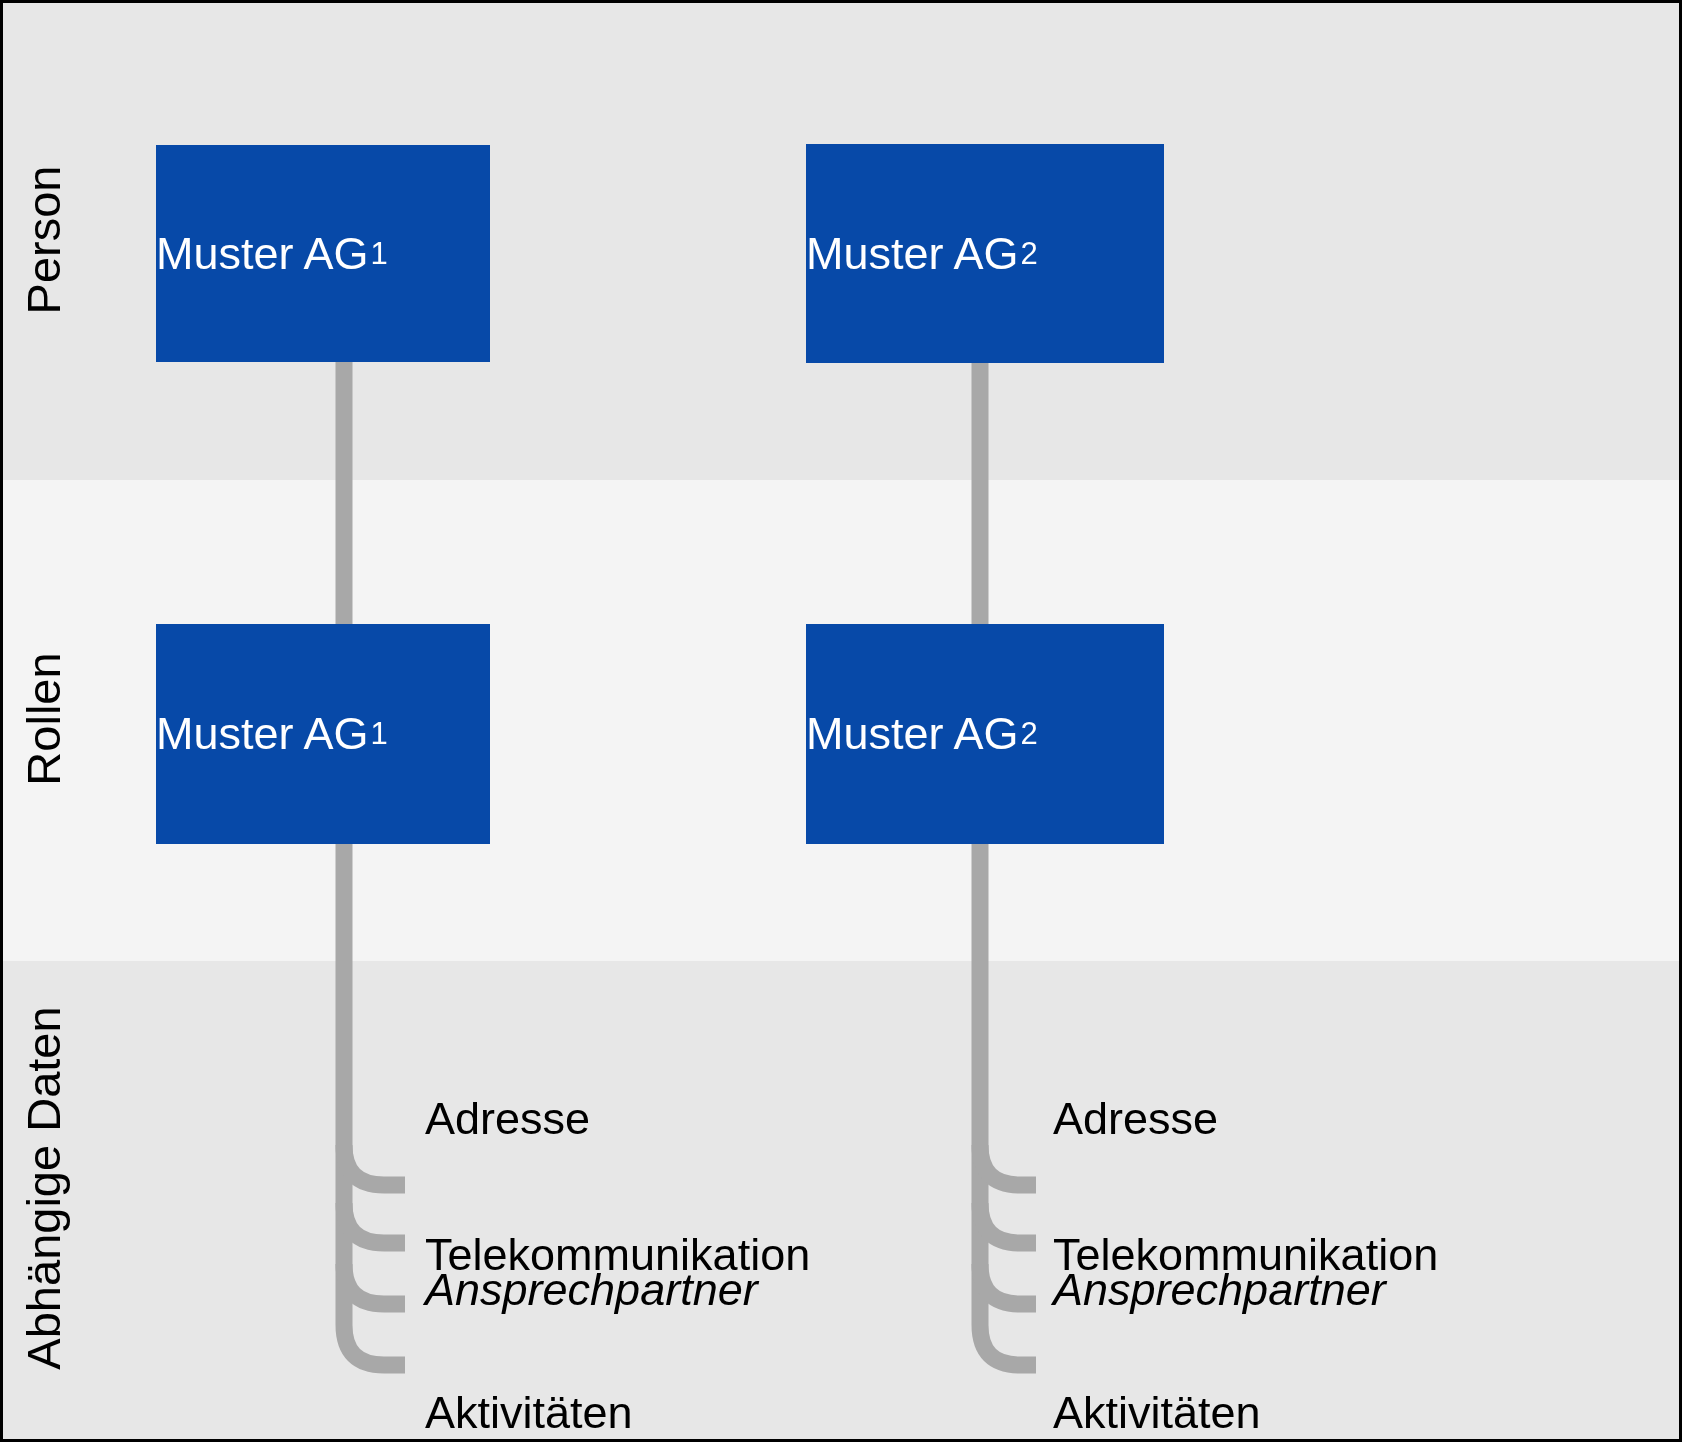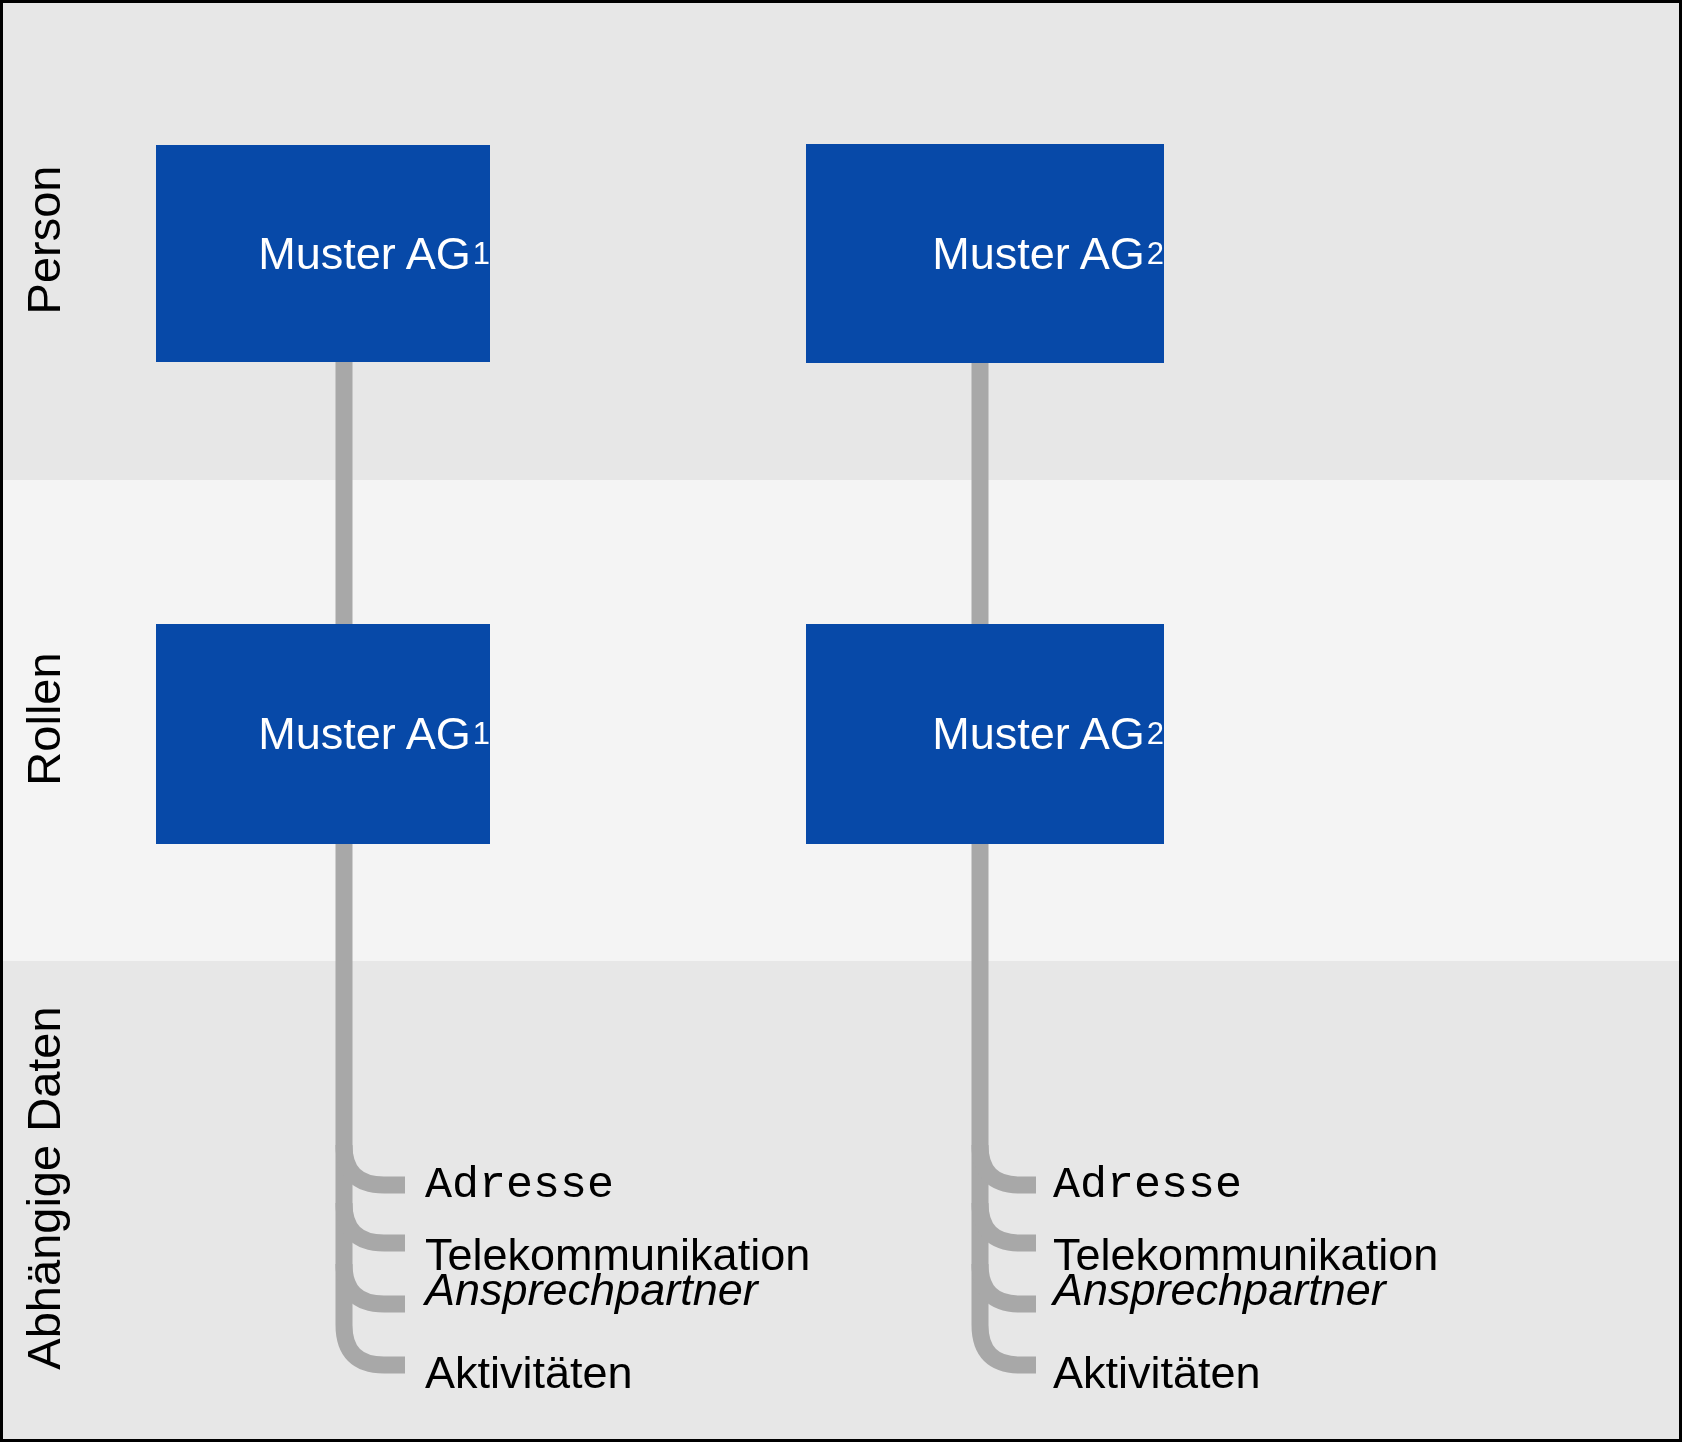--- a/index.html
+++ b/index.html
@@ -54,21 +54,21 @@
     stroke-width: 17px;
     stroke-linecap: butt;
   }
 
   .node-box {
     position: absolute;
     background: var(--box-blue, #0749a8);
     color: var(--box-text, #ffffff);
     display: flex;
     align-items: center;
-    justify-content: flex-end;
+    justify-content: flex-start;
     font-size: 45px;
     z-index: 2;
     white-space: nowrap;
   }
   .node-box .sub {
     font-size: 31px;
     margin-left: 2px;
   }
   .node-box.p1 { left: 153px; top: 142px; width: 334px; height: 217px; }
   .node-box.p2 { left: 803px; top: 141px; width: 358px; height: 219px; }
@@ -78,24 +78,24 @@
   .dep-label {
     position: absolute;
     transform: translateY(-50%);
     font-size: 45px;
     color: var(--label-text, #000000);
     white-space: nowrap;
     z-index: 2;
   }
   .dep-label.col-left  { left: 422px; }
   .dep-label.col-right { left: 1050px; }
-  .dep-y1 { top: 1182px; font-family: Liberation Mono, monospace; }
+  .dep-y1 { top: 1116px; }
   .dep-y2 { top: 1252px; }
   .dep-y3 { top: 1287px; font-style: italic; }
-  .dep-y4 { top: 1370px; }
+  .dep-y4 { top: 1410px; }
 </style>
 </head>
 <body>
 
 <div class="stage">
 
   <div class="band person"></div>
   <div class="band rollen"></div>
   <div class="band daten"></div>
 

